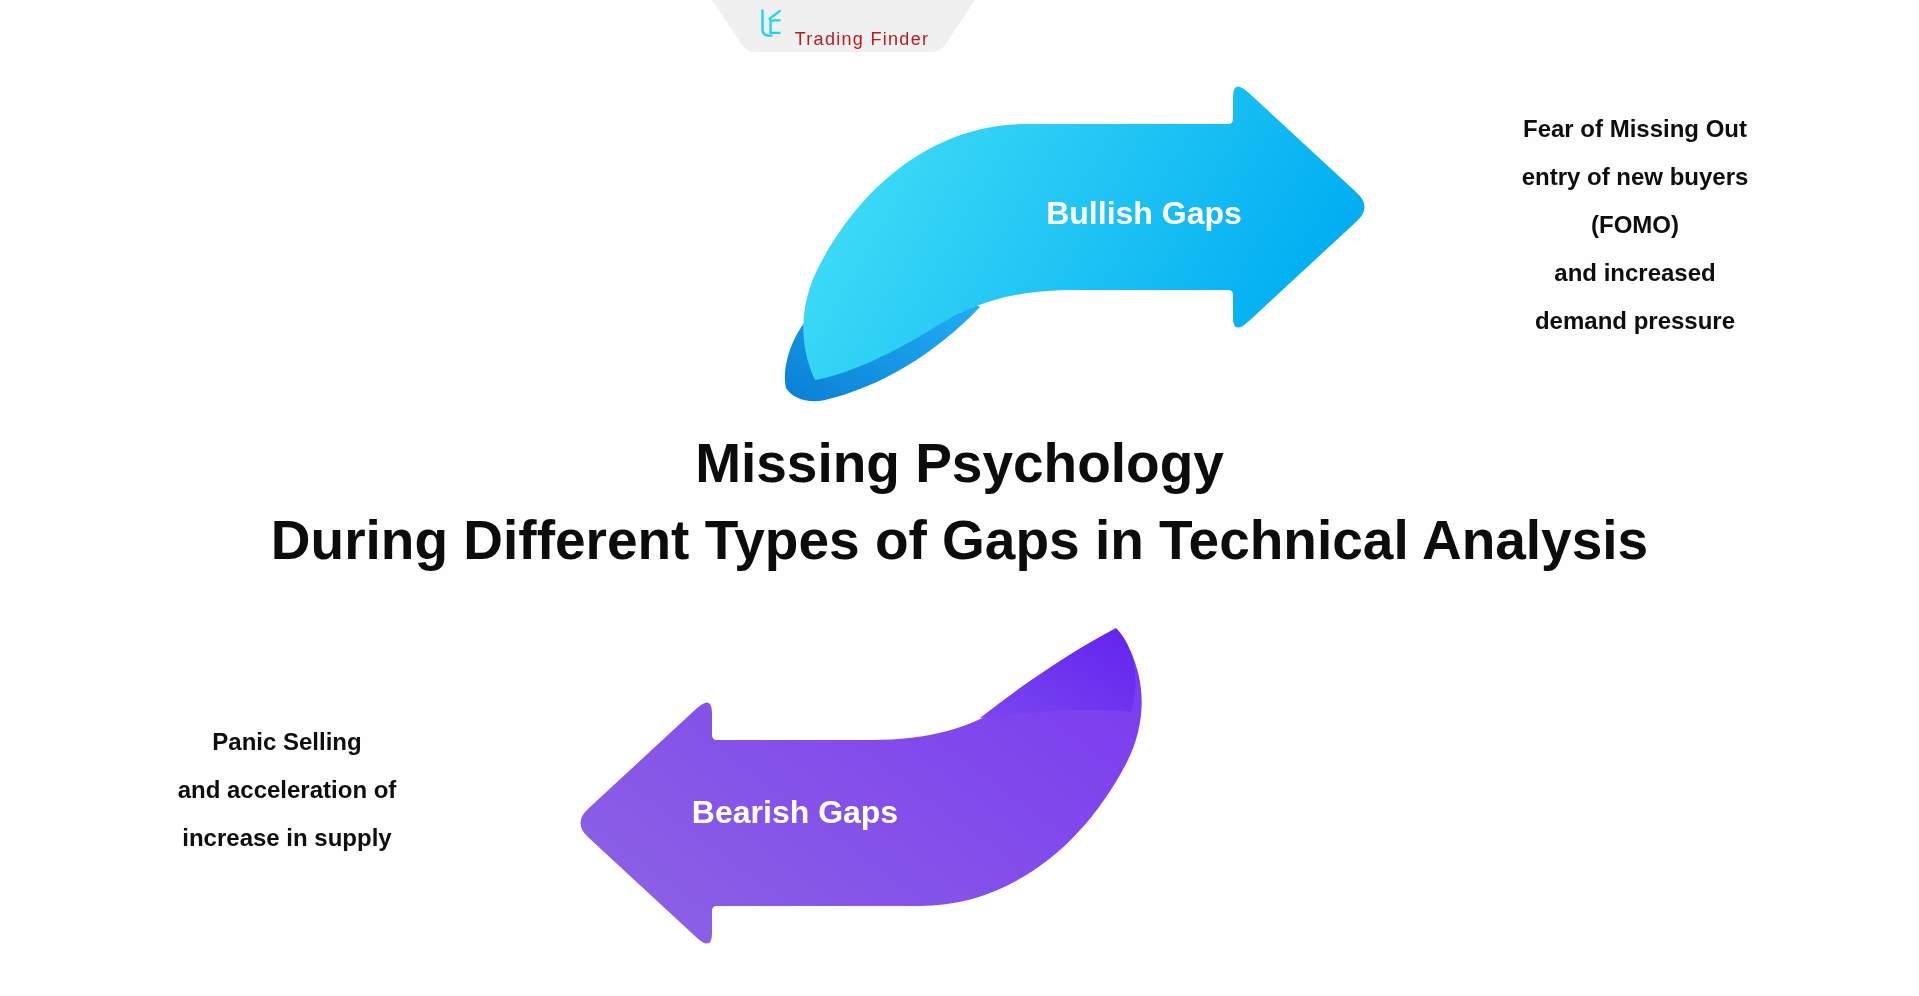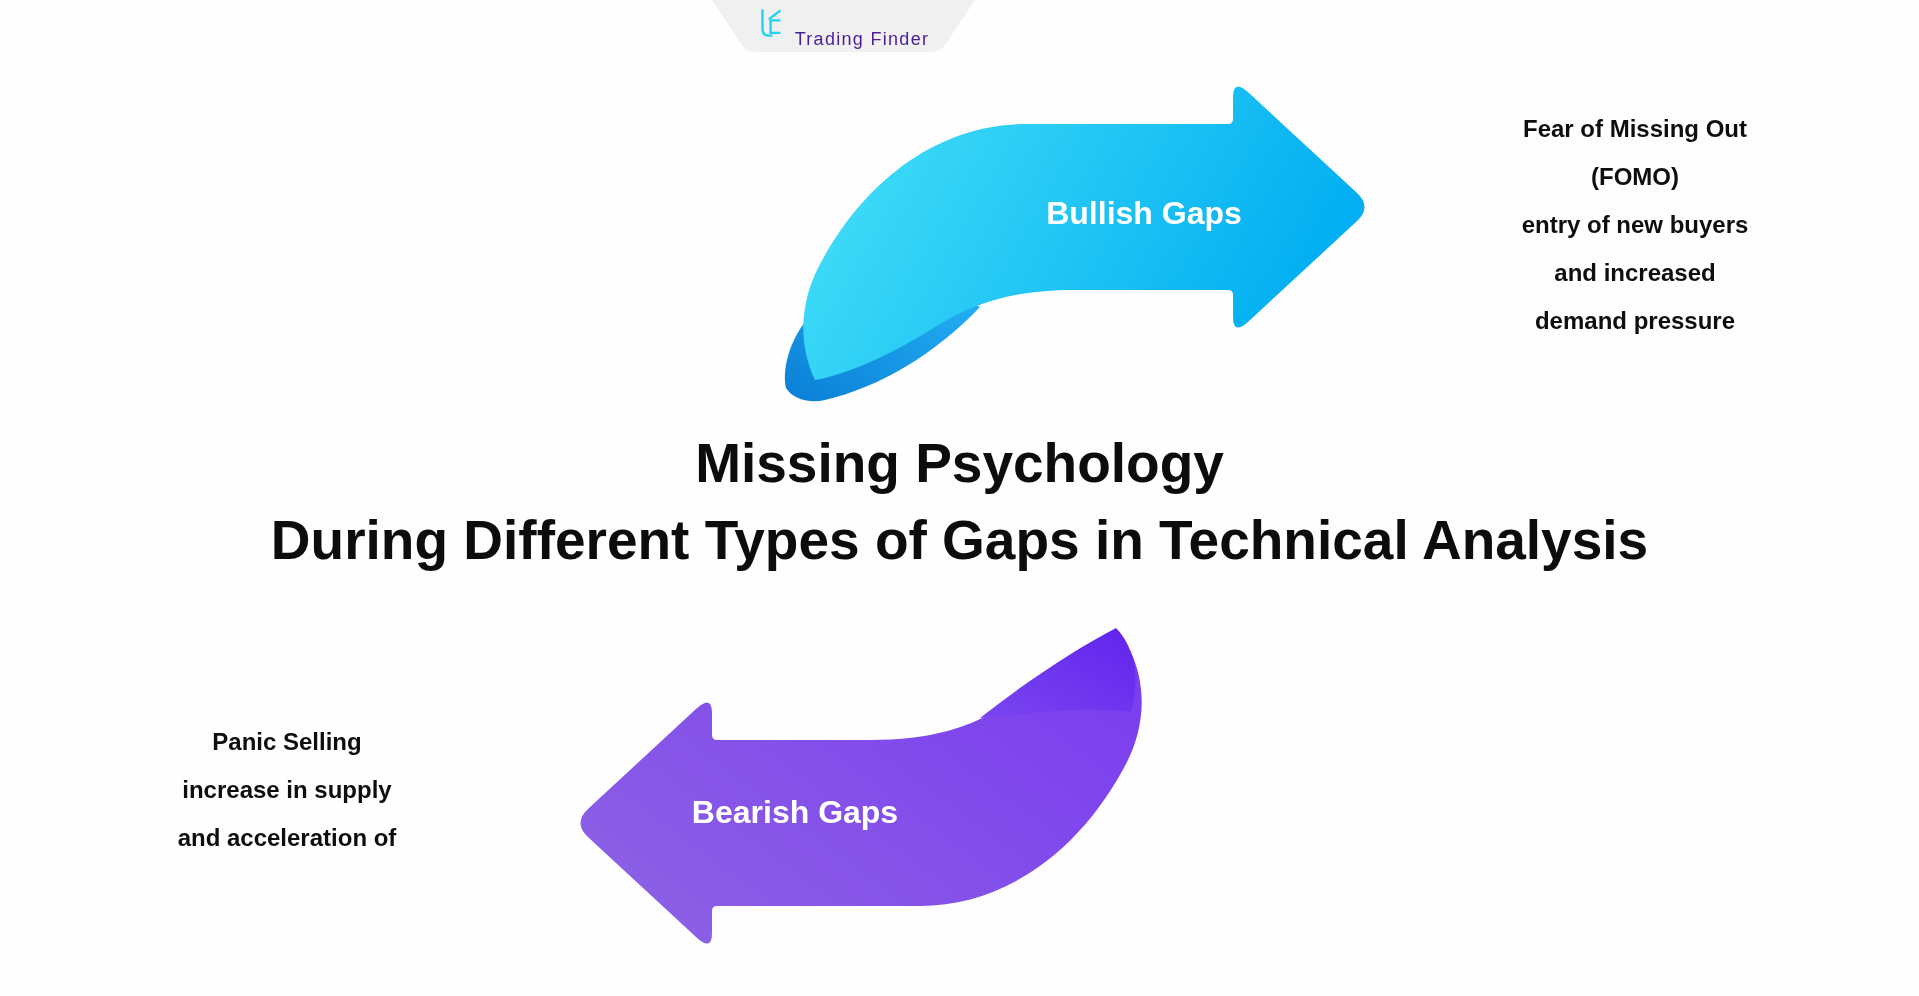--- a/index.html
+++ b/index.html
@@ -21,21 +21,21 @@
     font-size:32px;font-weight:700;color:#ffffff;white-space:nowrap;
     transform:translate(-50%,-50%);
   }
   .badge-wrap{left:712px;top:0;width:263px;height:52px;}
   .badge-content{
     position:absolute;left:0;top:0;width:263px;height:52px;
     display:flex;align-items:center;justify-content:center;gap:10px;
     padding-bottom:6px;box-sizing:border-box;
   }
   .brand-text{
-    font-size:18px;letter-spacing:1.3px;color:#4c1d95;font-weight:500;
+    font-size:18px;letter-spacing:1.3px;color:#b91c1c;font-weight:500;
     white-space:nowrap;
     margin-top:33px;
   }
 </style>
 </head>
 <body>
 
 <div class="abs badge-wrap">
   <svg width="263" height="52" viewBox="0 0 263 52">
     <path d="M0,0 H263 L233,45 Q228,52 219,52 H44 Q35,52 30,45 Z" fill="#f0f0f1"></path>
@@ -61,22 +61,22 @@
       <stop offset="1" stop-color="#0a7fd6"></stop>
     </linearGradient>
   </defs>
   <path fill="url(#gBullFold)" d="M 210,235 C 165,282 110,315 55,328 C 38,332 22,326 16,316 C 12,300 18,270 38,246 C 80,200 160,205 210,235 Z"></path>
   <path fill="url(#gBull)" d="M 255,52 H 458 Q 463,52 463,47 V 25 Q 463,6 479,21 L 586,120 Q 603,135 586,150 L 479,249 Q 463,264 463,245 V 223 Q 463,218 458,218 H 305 C 245,218 205,230 165,255 C 125,280 80,302 45,308 C 28,272 30,232 48,196 C 95,105 172,52 255,52 Z"></path>
 </svg>
 <div class="abs ribbon-label" style="left:1144px;top:213px;">Bullish Gaps</div>
 
 <div class="abs desc" style="left:1400px;top:105px;width:470px;">
   <div>Fear of Missing Out</div>
+  <div>entry of new buyers</div>
   <div>(FOMO)</div>
-  <div>entry of new buyers</div>
   <div>and increased</div>
   <div>demand pressure</div>
 </div>
 
 <div class="abs title">
   <div>Missing Psychology</div>
   <div>During Different Types of Gaps in Technical Analysis</div>
 </div>
 
 <svg class="abs" style="left:550px;top:618px;" width="625" height="340" viewBox="0 0 625 340">
@@ -90,15 +90,15 @@
       <stop offset="1" stop-color="#6223ee"></stop>
     </linearGradient>
   </defs>
   <path fill="url(#gBear)" d="M 370,288 H 167 Q 162,288 162,293 V 315 Q 162,334 146,319 L 39,220 Q 22,205 39,190 L 146,91 Q 162,76 162,95 V 117 Q 162,122 167,122 H 320 C 380,122 420,110 460,85 C 500,60 545,38 580,32 C 597,68 595,108 577,144 C 530,235 453,288 370,288 Z"></path>
   <path fill="url(#gBearFold)" d="M 430,100 C 478,62 528,30 566,10 C 584,28 591,60 581,94 C 538,88 480,95 430,100 Z"></path>
 </svg>
 <div class="abs ribbon-label" style="left:795px;top:812px;">Bearish Gaps</div>
 
 <div class="abs desc" style="left:37px;top:718px;width:500px;">
   <div>Panic Selling</div>
+  <div>and acceleration of</div>
   <div>increase in supply</div>
-  <div>and acceleration of</div>
 </div>
 
 </body></html>

